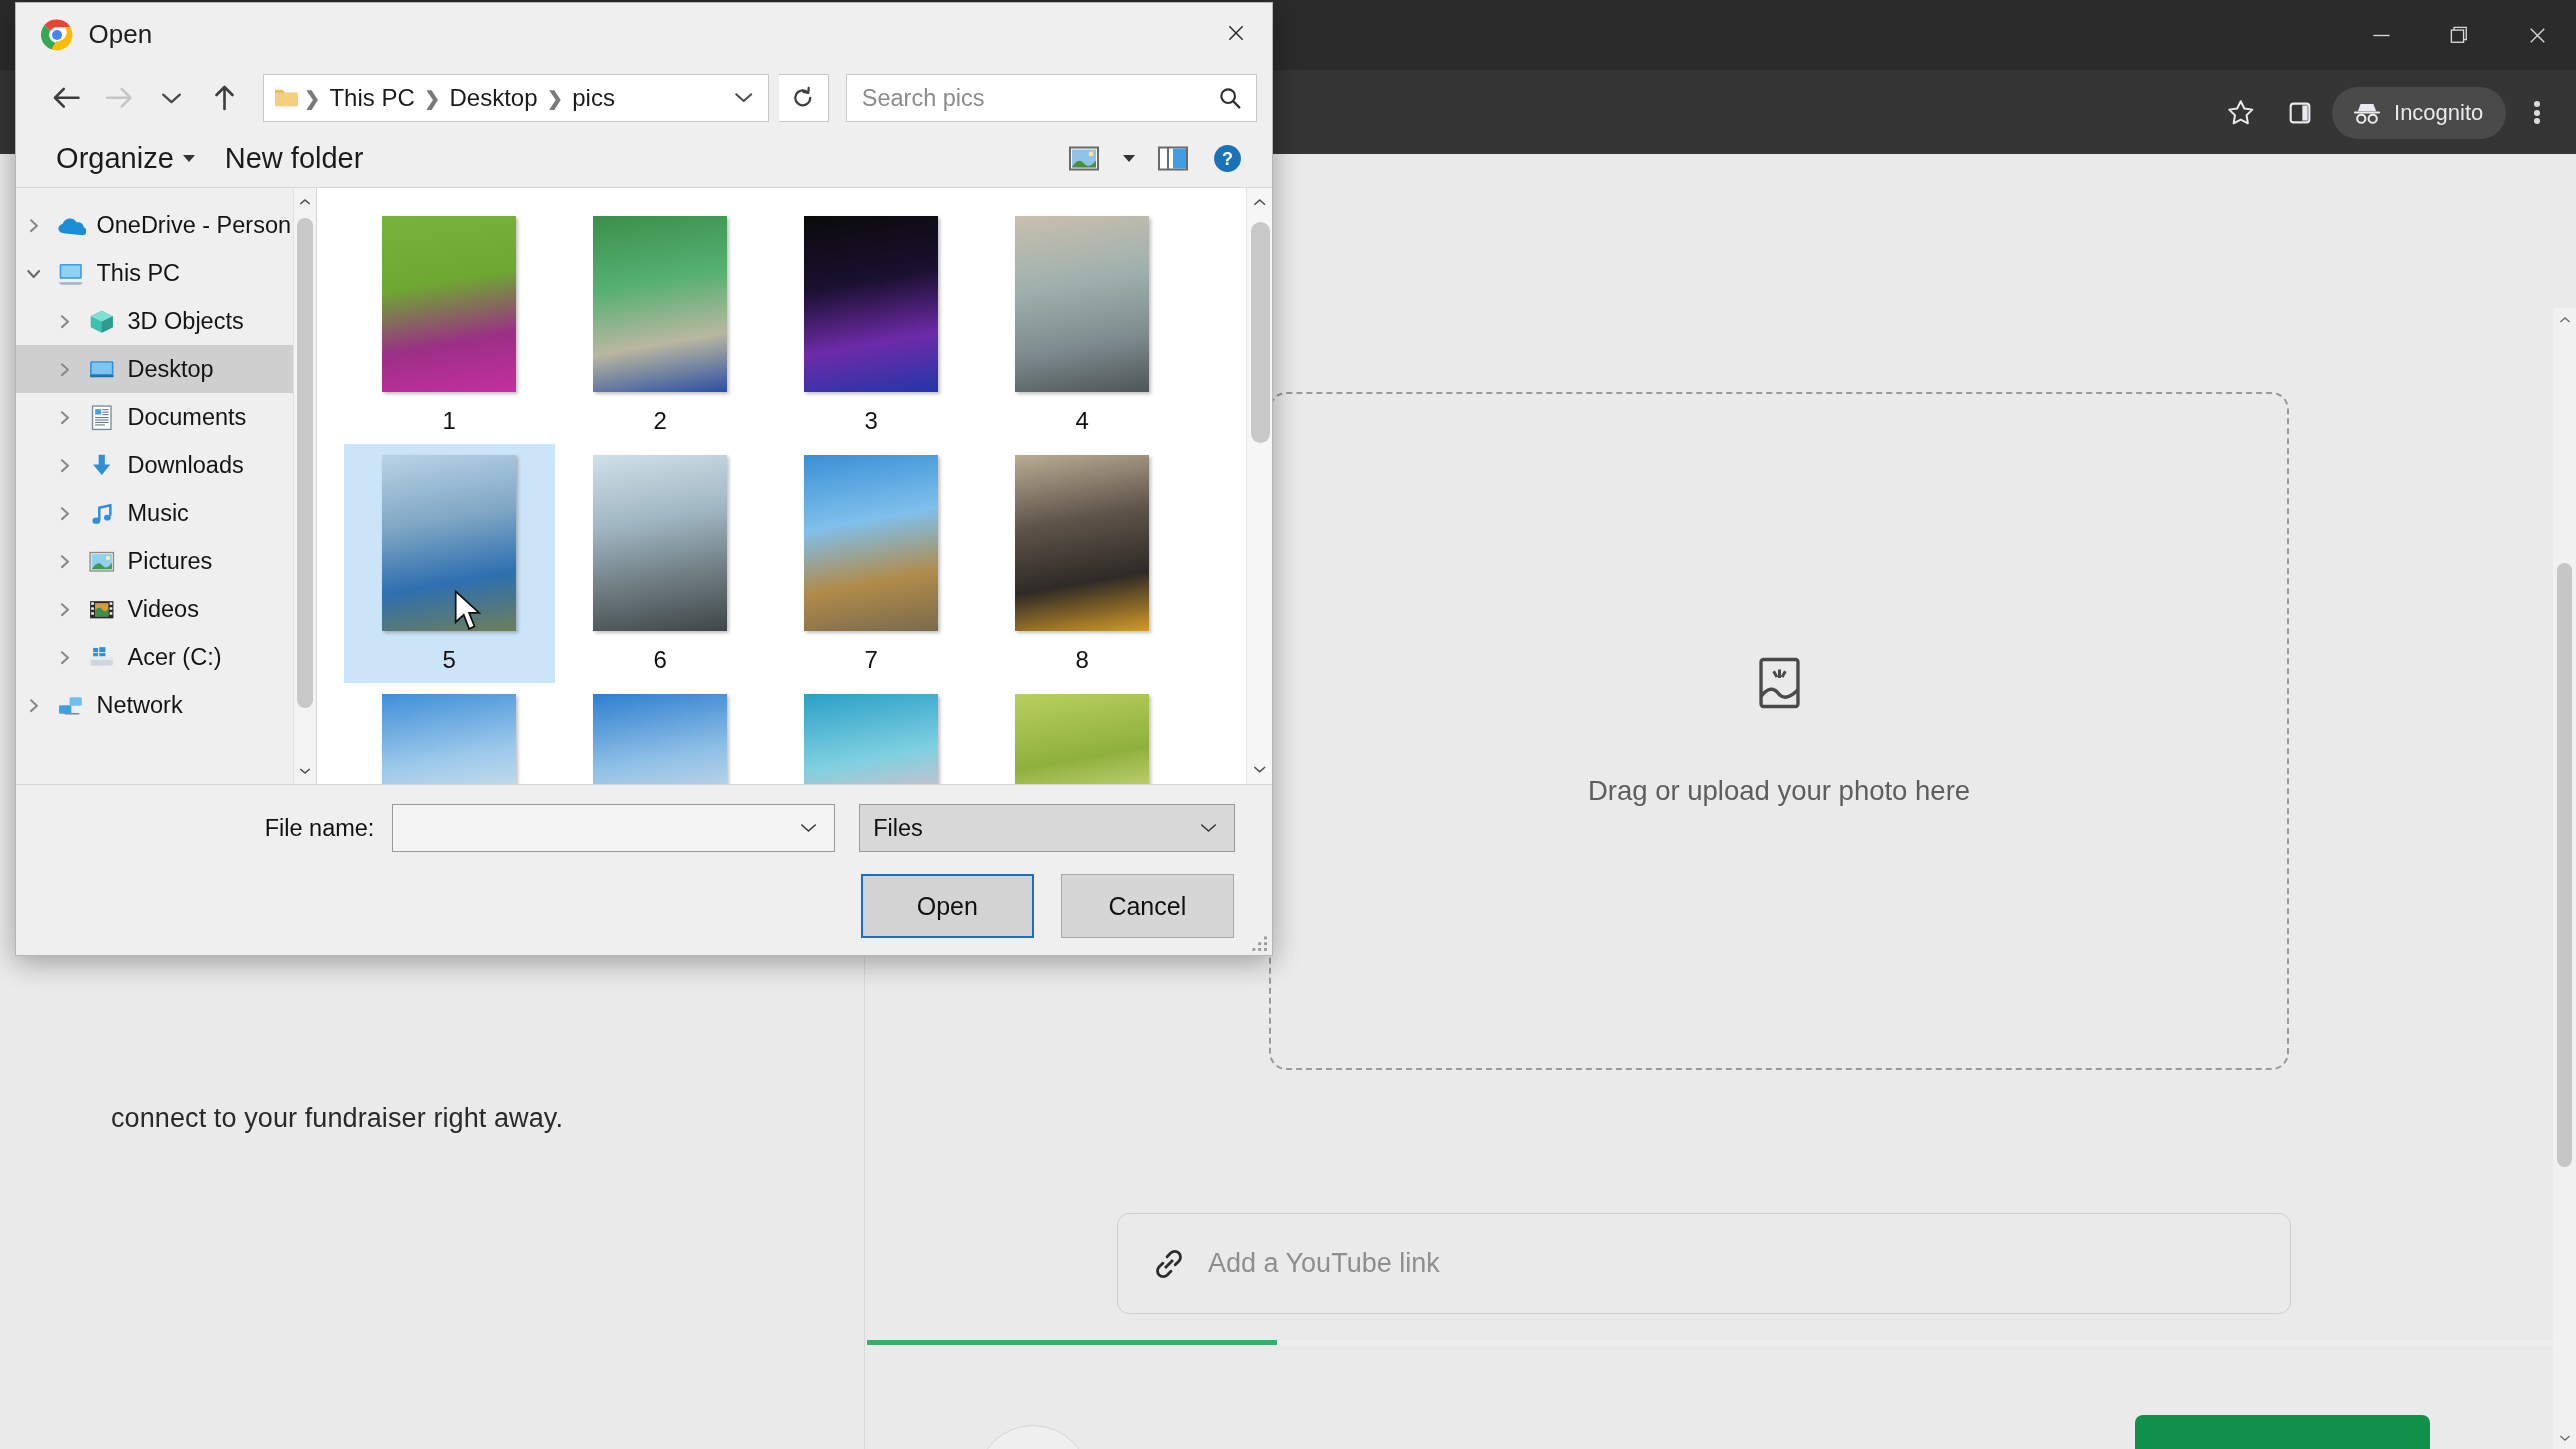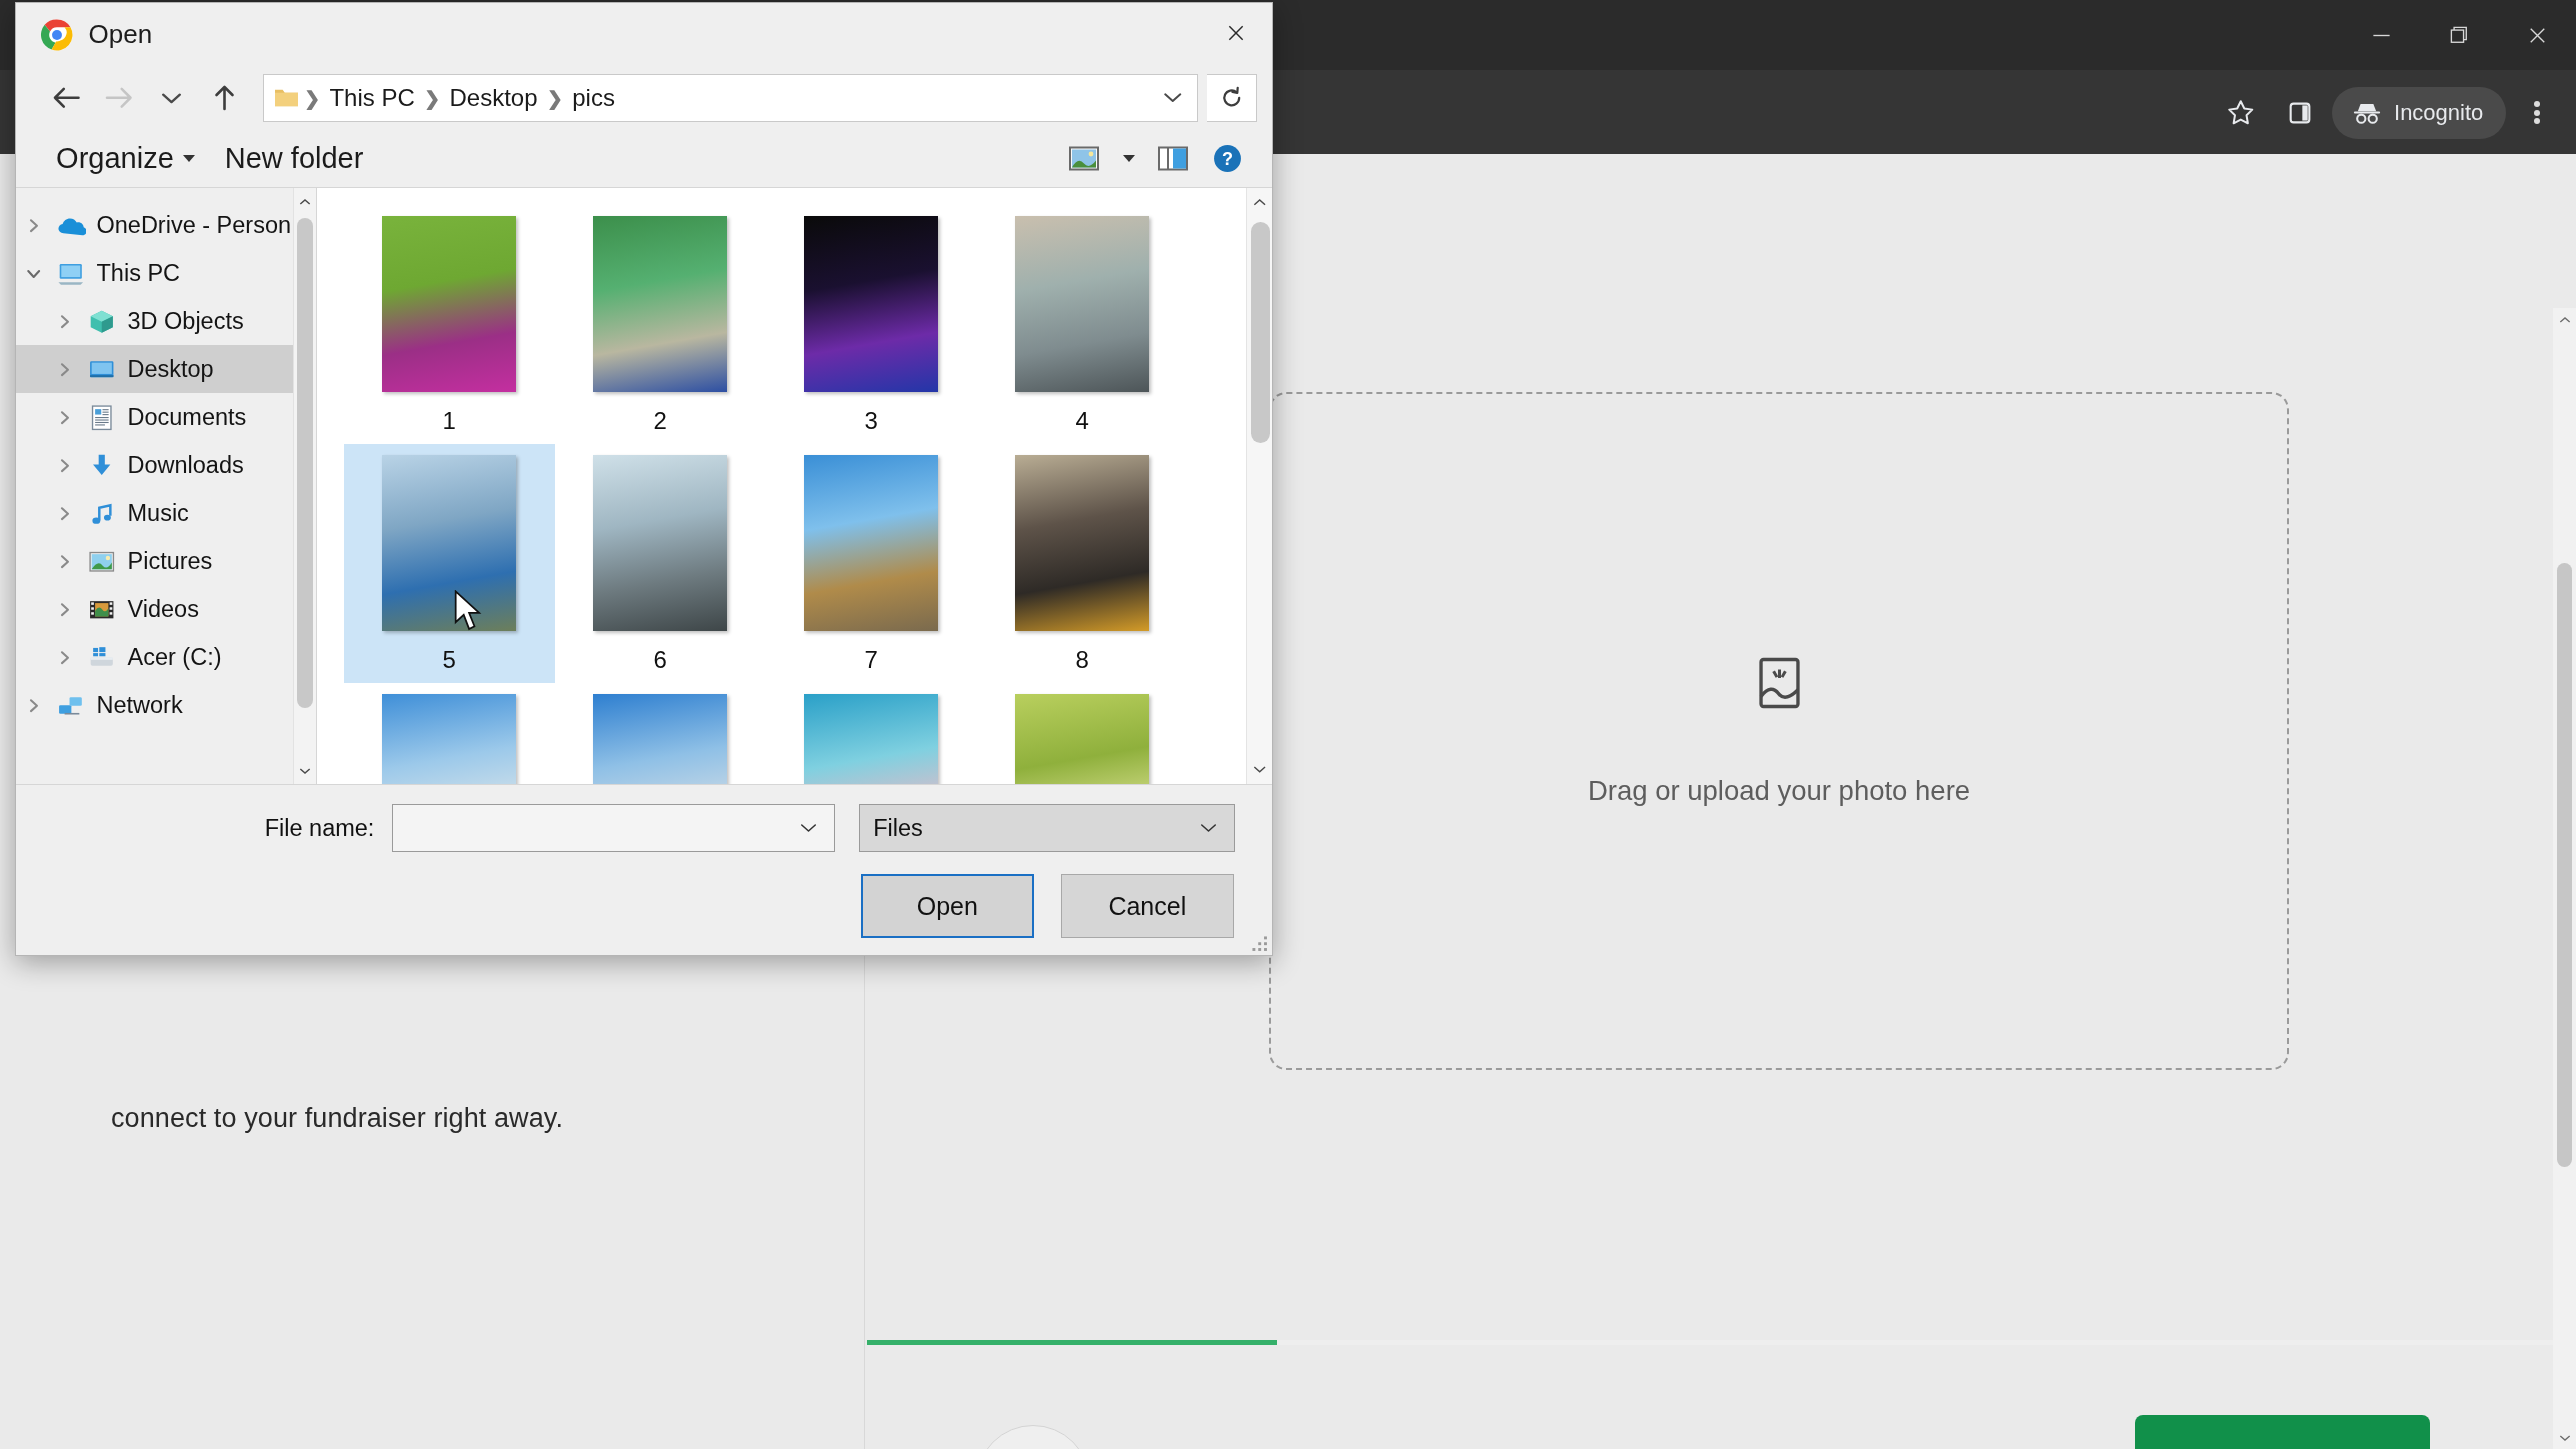--- a/index.html
+++ b/index.html
@@ -417,20 +417,28 @@
         <svg width="47" height="54" viewBox="0 0 28 32">
           <rect x="3" y="2" width="22" height="28" rx="1.5" fill="none" stroke="#4a4a4a" stroke-width="2"></rect>
           <path d="M3 24 q6 -8 11 -1 q4 4 11 -3" fill="none" stroke="#4a4a4a" stroke-width="2"></path>
           <path d="M14 8 l0 5 M10.5 9 l2 3.5 M17.5 9 l-2 3.5" stroke="#4a4a4a" stroke-width="1.8" fill="none"></path>
         </svg>
       </div>
       <div class="dropzone-label">Drag or upload your photo here</div>
     </div>
 
 
+    <div class="yt-field">
+      <svg width="38" height="38" viewBox="0 0 24 24">
+        <path d="M9.5 14.5 L14.5 9.5" stroke="#2c2c2c" stroke-width="1.8" fill="none"></path>
+        <path d="M10.8 7.4 l2.3-2.3a3.6 3.6 0 0 1 5.1 5.1l-2.3 2.3" stroke="#2c2c2c" stroke-width="1.8" fill="none" stroke-linecap="round"></path>
+        <path d="M13.2 16.6 l-2.3 2.3a3.6 3.6 0 0 1-5.1-5.1l2.3-2.3" stroke="#2c2c2c" stroke-width="1.8" fill="none" stroke-linecap="round"></path>
+      </svg>
+      <span class="yt-placeholder">Add a YouTube link</span>
+    </div>
 
     <div class="progress-track">
       <div class="progress-fill" id="progress-fill" style="width: 24%;"></div>
     </div>
 
     <div class="back-circle">
       
     </div>
 
     <div class="continue-btn">
@@ -517,20 +525,27 @@
       </span>
     </div>
 
     <div class="refresh-btn">
       <svg width="25.5" height="25.5" viewBox="0 0 24 24">
         <path d="M19 12a7 7 0 1 1-2.6-5.4" fill="none" stroke="#3d3d3d" stroke-width="2.1" stroke-linecap="round"></path>
         <path d="M17.6 2.6 L17.2 7.4 L12.6 6.4" fill="none" stroke="#3d3d3d" stroke-width="2.1" stroke-linecap="round" stroke-linejoin="round"></path>
       </svg>
     </div>
 
+    <div class="search-box">
+      <span class="search-placeholder">Search pics</span>
+      <svg width="25.5" height="25.5" viewBox="0 0 24 24">
+        <circle cx="10.5" cy="10.5" r="6.4" fill="none" stroke="#2f2f2f" stroke-width="2"></circle>
+        <path d="M15.3 15.3 L21 21" stroke="#2f2f2f" stroke-width="2.2" stroke-linecap="round"></path>
+      </svg>
+    </div>
   </div>
 
   <div class="dlg-commandbar">
     <div class="cmd-item">
       <span>Organize</span>
       <span class="cmd-caret"></span>
     </div>
     <div class="cmd-item">
       <span>New folder</span>
     </div>

